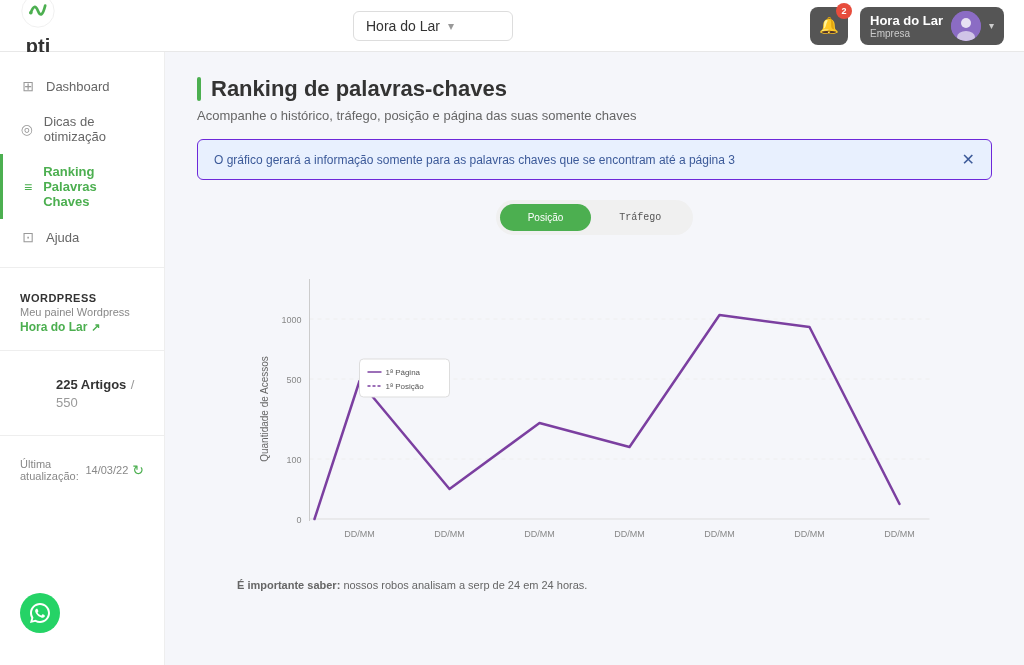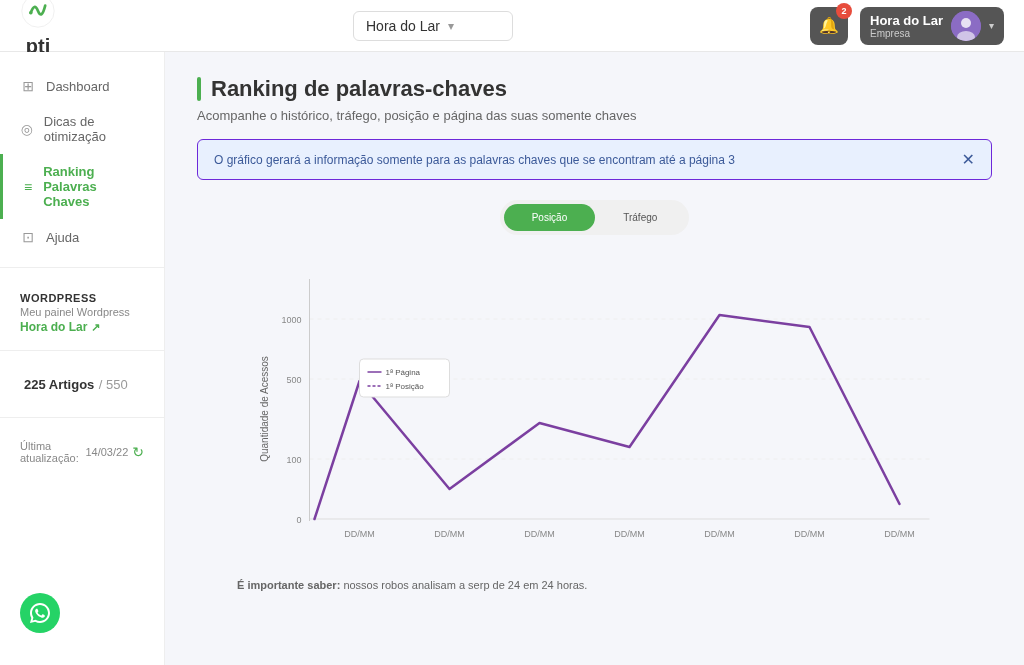--- a/index.html
+++ b/index.html
@@ -60,21 +60,21 @@
     .sidebar-item.active .sidebar-icon { color: #4caf50; }
     .sidebar-icon { font-size: 14px; color: #999; width: 16px; text-align: center; }
     .sidebar-divider { margin: 12px 0; border: none; border-top: 1px solid #eee; }
 
     .sidebar-section { padding: 12px 20px 4px; }
     .sidebar-section-title { font-size: 11px; font-weight: 700; color: #333; text-transform: uppercase; letter-spacing: 0.5px; }
     .sidebar-section-sub { font-size: 11px; color: #888; margin-top: 2px; }
     .sidebar-link { display: flex; align-items: center; gap: 4px; font-size: 12px; color: #4caf50; font-weight: 600; margin-top: 2px; }
     .sidebar-ext-icon { font-size: 11px; }
 
-    .sidebar-stats { padding: 12px 24px; }
+    .sidebar-stats { padding: 12px 24px; margin-left: 32px; }
     .sidebar-stats-label { font-size: 13px; font-weight: 700; color: #333; }
     .sidebar-stats-sub { font-size: 13px; color: #999; }
     .sidebar-update { display: flex; align-items: center; gap: 4px; font-size: 11px; color: #888; margin-top: 6px; }
     .refresh-icon { color: #4caf50; font-size: 14px; }
     .whatsapp-btn {
       width: 40px; height: 40px; background: #25d366; border-radius: 50%;
       display: flex; align-items: center; justify-content: center; cursor: pointer;
     }
 
     
@@ -97,21 +97,21 @@
       display: flex; align-items: center; justify-content: center;
       gap: 0; margin-bottom: 20px;
       background: #f0f0f0; border-radius: 30px; width: fit-content;
       margin: 0 auto 24px; padding: 4px;
     }
     .toggle-btn {
       padding: 8px 28px; border-radius: 24px; border: none; font-size: 10px;
       cursor: pointer; font-weight: 500;
     }
     .toggle-btn.active { background: #4caf50; color: #fff; }
-    .toggle-btn.inactive { background: transparent; color: #555; }
+    .toggle-btn.inactive { background: transparent; color: #555; font-family: Liberation Mono, monospace; }
 
     
     .chart-container { width: 100%; position: relative; padding: 0 0 0 10px; }
     .chart-svg { width: 100%; height: 300px; }
 
     
     .footer-note { font-size: 11px; color: #666; margin-top: 16px; }
     .footer-note strong { font-weight: 700; margin-left: 40px; }
   </style>
 </head>

